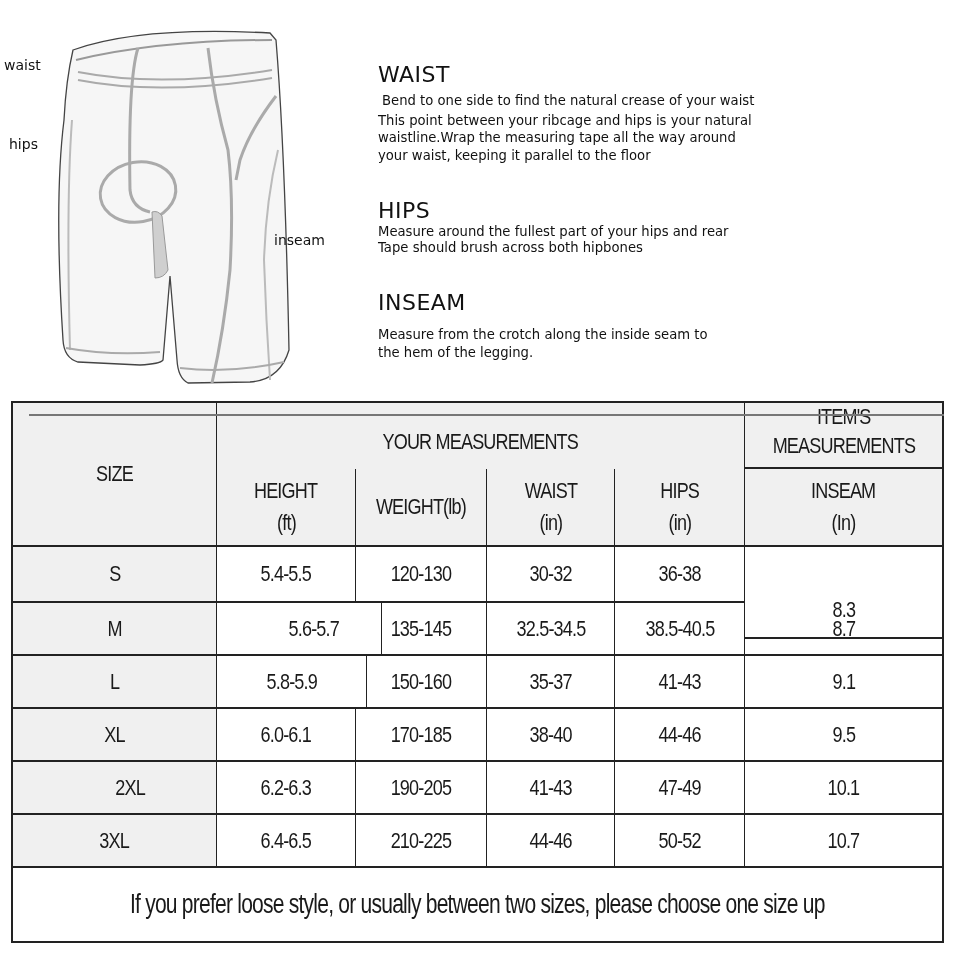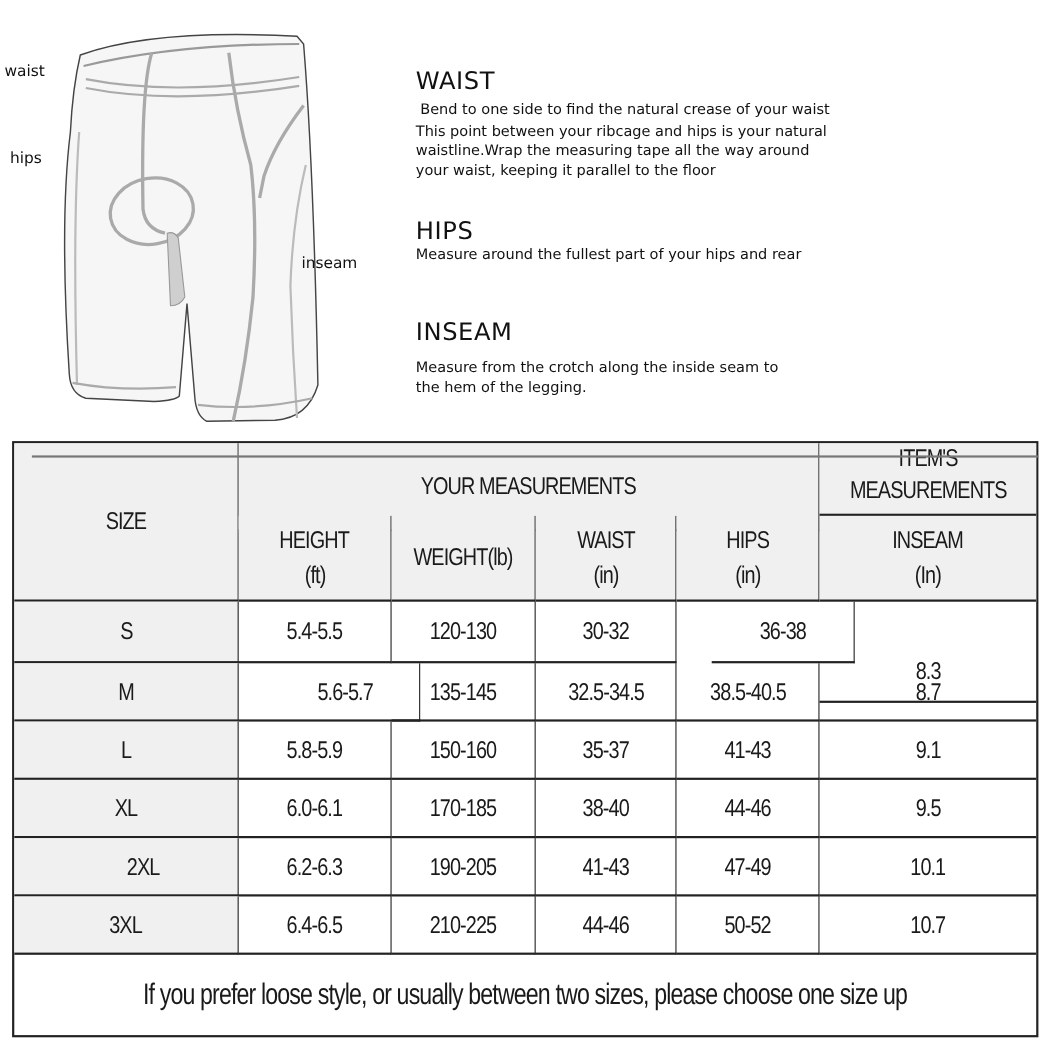--- a/index.html
+++ b/index.html
@@ -87,20 +87,21 @@
   <h2>WAIST</h2>
   <p class="p1">Bend to one side to find the natural crease of your waist</p>
   <p>This point between your ribcage and hips is your natural</p>
   <p>waistline.Wrap the measuring tape all the way around</p>
   <p>your waist, keeping it parallel to the floor</p>
 </section>
 
 <section class="guide g-hips">
   <h2>HIPS</h2>
   <p>Measure around the fullest part of your hips and rear</p>
+  <p>Tape should brush across both hipbones</p>
 </section>
 
 <section class="guide g-inseam">
   <h2>INSEAM</h2>
   <p>Measure from the crotch along the inside seam to</p>
   <p>the hem of the legging.</p>
 </section>
 
 <div class="chart">
 
@@ -144,21 +145,21 @@
     </div>
   <div class="cell b-r b-b" style="left:204px;top:144px;width:139px;height:56px;">
       <span class="txt">5.4-5.5</span>
     </div>
   <div class="cell b-r b-b" style="left:343px;top:144px;width:131px;height:56px;">
       <span class="txt">120-130</span>
     </div>
   <div class="cell b-r b-b" style="left:474px;top:144px;width:128px;height:56px;">
       <span class="txt">30-32</span>
     </div>
-  <div class="cell b-r b-b" style="left:634px;top:144px;width:130px;height:56px;justify-content:center;">
+  <div class="cell b-r b-b" style="left:602px;top:144px;width:130px;height:56px;justify-content:center;">
       <span class="txt">36-38</span>
     </div>
   <div class="cell b-b" style="left:732px;top:144px;width:197px;height:56px;margin-top:36px;">
       <span class="txt">8.3</span>
     </div>
 
   <div class="cell size-col b-r b-b" style="left:0;top:200px;width:204px;height:53px;">
       <span class="txt">M</span>
     </div>
   <div class="cell b-r b-b" style="left:204px;top:200px;width:165px;height:53px;padding-left:29px;">
@@ -173,21 +174,21 @@
   <div class="cell b-r b-b" style="left:602px;top:200px;width:130px;height:53px;">
       <span class="txt">38.5-40.5</span>
     </div>
   <div class="cell b-b" style="left:732px;top:200px;width:197px;height:53px;align-items:center;">
       <span class="txt">8.7</span>
     </div>
 
   <div class="cell size-col b-r b-b" style="left:0;top:253px;width:204px;height:53px;">
       <span class="txt">L</span>
     </div>
-  <div class="cell b-r b-b" style="left:204px;top:253px;width:139px;height:53px;">
+  <div class="cell b-r b-b" style="left:204px;top:253px;width:150px;height:53px;">
       <span class="txt">5.8-5.9</span>
     </div>
   <div class="cell b-r b-b" style="left:343px;top:253px;width:131px;height:53px;">
       <span class="txt">150-160</span>
     </div>
   <div class="cell b-r b-b" style="left:474px;top:253px;width:128px;height:53px;">
       <span class="txt">35-37</span>
     </div>
   <div class="cell b-r b-b" style="left:602px;top:253px;width:130px;height:53px;">
       <span class="txt">41-43</span>

